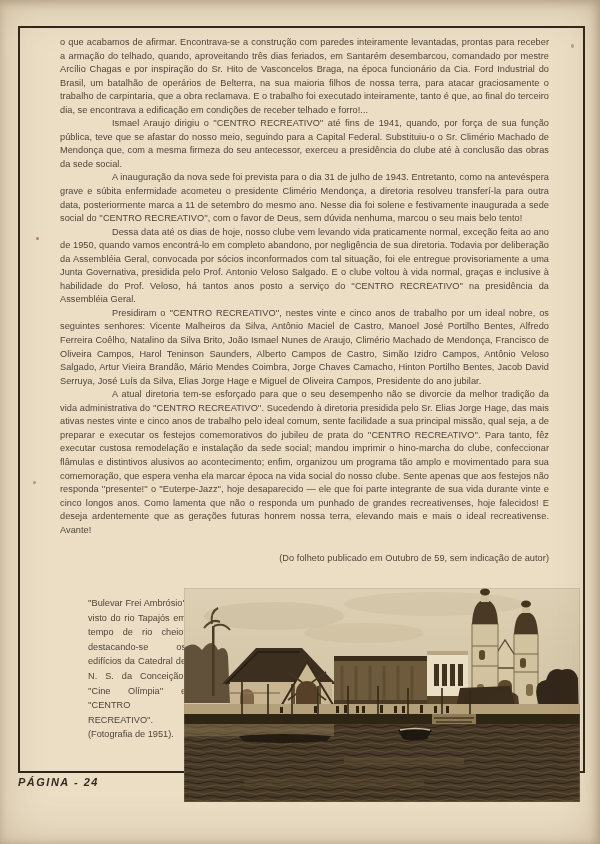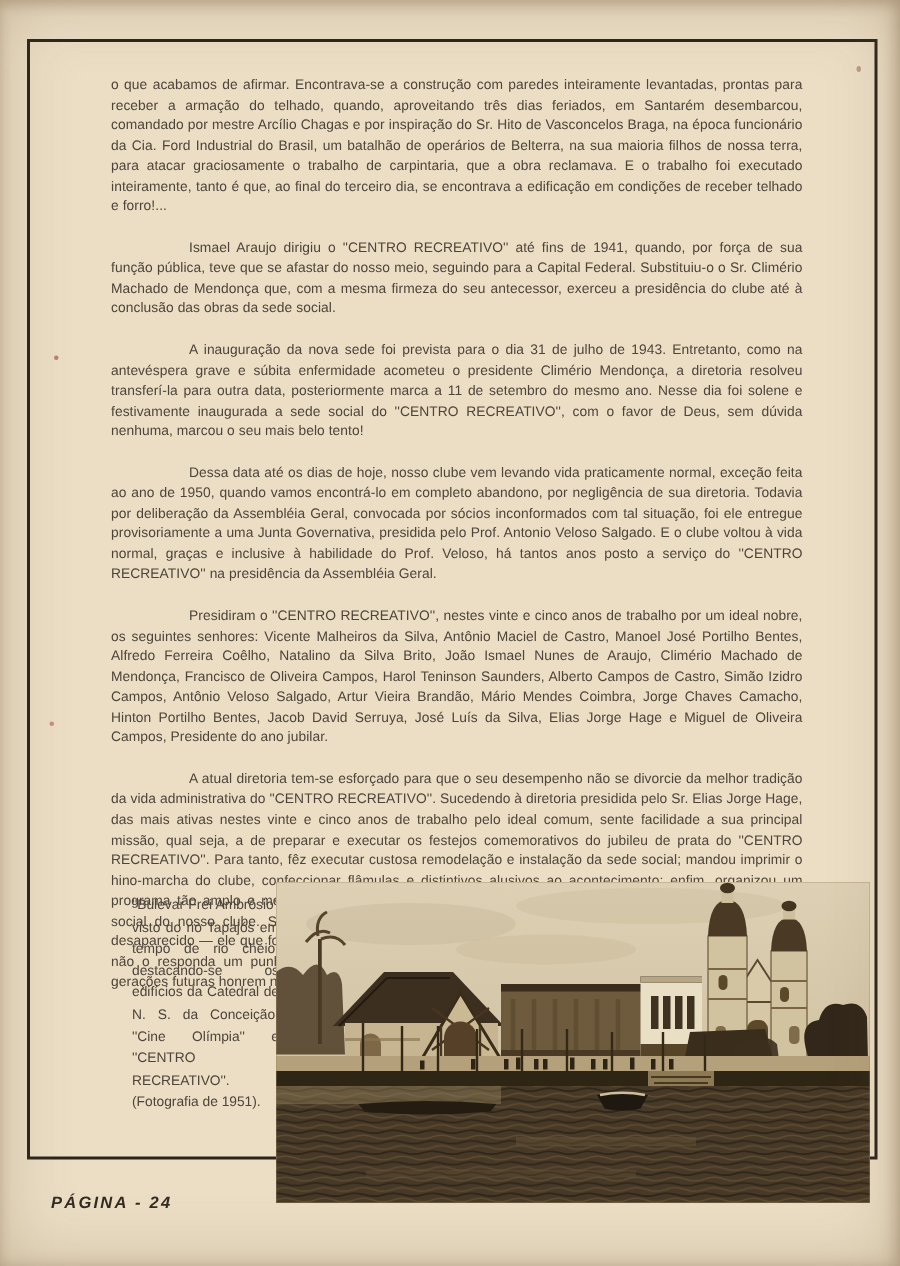--- a/index.html
+++ b/index.html
@@ -18,39 +18,38 @@
   .frame{
     position:absolute;left:18px;top:26px;width:563px;height:743px;
     border:2px solid #2c241b;z-index:1;
   }
 
   .body-text{
     position:absolute;left:60px;top:36px;width:489px;z-index:2;
     color:#4e443a;font-size:9.2px;line-height:13.55px;
     text-align:justify;letter-spacing:.05px;
   }
-  .body-text p{margin:14px;text-indent:52px;}
+  .body-text p{margin:0;text-indent:52px;}
   .body-text p.noindent{text-indent:0;}
   .attribution{margin-top:15px !important;text-indent:0 !important;text-align:right;}
 
   .caption{
     position:absolute;left:88px;top:596px;width:98px;z-index:2;
     color:#4e443a;font-size:9.2px;line-height:14.6px;text-align:justify;
   }
 
   .photo{
     position:absolute;left:184px;top:588px;width:396px;height:214px;z-index:3;
     display:block;
   }
 
   .footer{
-    position:absolute;left:34px;top:776px;z-index:4;
+    position:absolute;left:18px;top:776px;z-index:4;
     color:#332b21;font-size:11px;font-weight:bold;font-style:italic;
     letter-spacing:1.5px;
-    margin-top:20px;
   }
 </style>
 </head>
 <body>
 
 <div class="vignette"></div>
 <div class="speck" style="left:36px;top:237px;width:3px;height:3px;background:rgba(146,52,40,.55);"></div>
 <div class="speck" style="left:33px;top:481px;width:3px;height:3px;background:rgba(146,52,40,.45);"></div>
 <div class="speck" style="left:571px;top:44px;width:3px;height:4px;background:rgba(120,60,45,.4);"></div>
 

